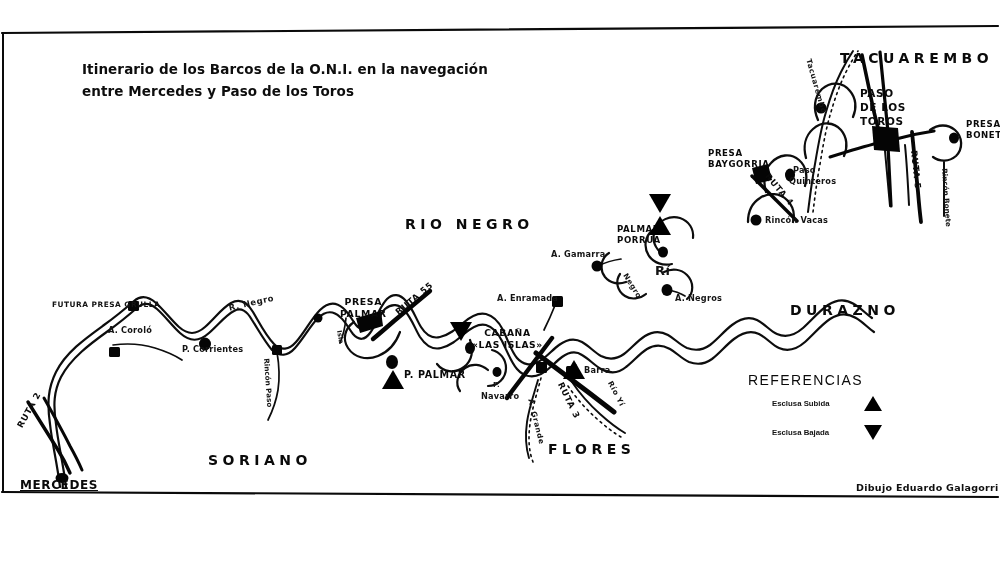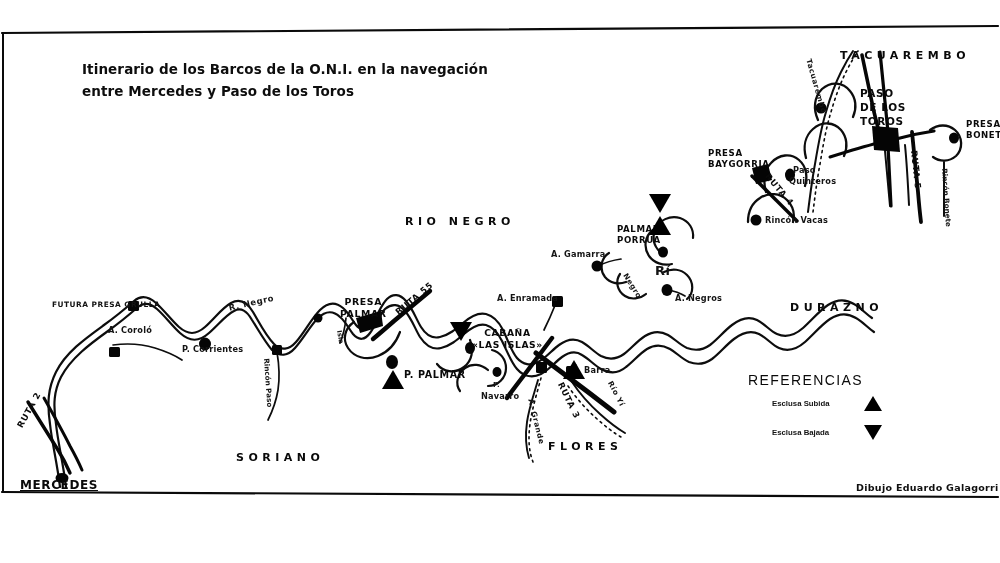--- a/index.html
+++ b/index.html
@@ -43,21 +43,21 @@
     font-size: 13.5px;
     font-weight: 700;
     color: #0d0d0d;
     letter-spacing: 0.1px;
     line-height: 1.65;
   }
   .title-block div { white-space: nowrap; }
 
   
   .dept {
-    font-size: 11px;
+    font-size: 14px;
     font-weight: 700;
     letter-spacing: 4.5px;
     color: #0a0a0a;
   }
 
   
   .place-major {
     font-size: 10.5px;
     font-weight: 700;
     letter-spacing: 0.6px;
@@ -353,21 +353,21 @@
       <ellipse cx="954" cy="138" rx="5" ry="5.5"></ellipse>
     </g>
   </svg>
 
   <div class="title-block">
     <div>Itinerario de los Barcos de la O.N.I. en la navegación</div>
     <div>entre Mercedes y Paso de los Toros</div>
   </div>
 
   <div class="lbl dept" style="left:405px; top:216px;">RIO NEGRO</div>
-  <div class="lbl dept" style="left:208px; top:452px;margin-left:28px;">SORIANO</div>
+  <div class="lbl dept" style="left:208px; top:452px;">SORIANO</div>
   <div class="lbl dept" style="left:548px; top:441px;">FLORES</div>
   <div class="lbl dept" style="left:790px; top:302px;">DURAZNO</div>
   <div class="lbl dept" style="left:840px; top:50px;">TACUAREMBO</div>
 
   <div class="lbl place-major" style="left:20px; top:479px; font-size:12px;text-decoration:underline;">MERCEDES</div>
 
   <div class="lbl place-minor" style="left:52px; top:301px; font-size:7.4px; letter-spacing:0.5px;">FUTURA PRESA GRULLA</div>
 
   <div class="lbl place-minor" style="left:108px; top:326px;">A. Coroló</div>
 

